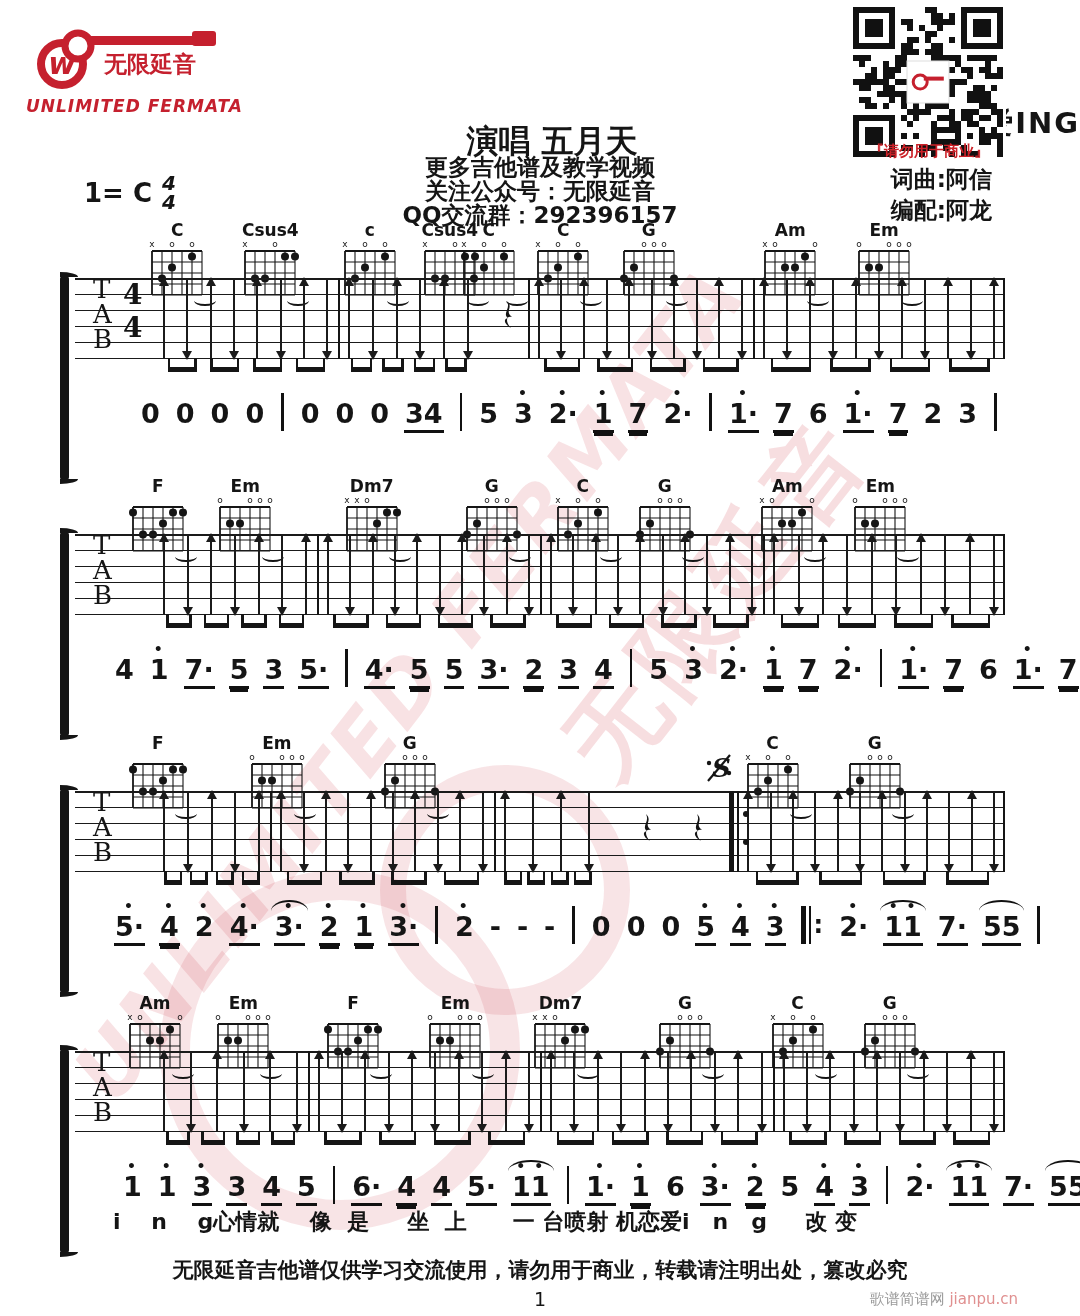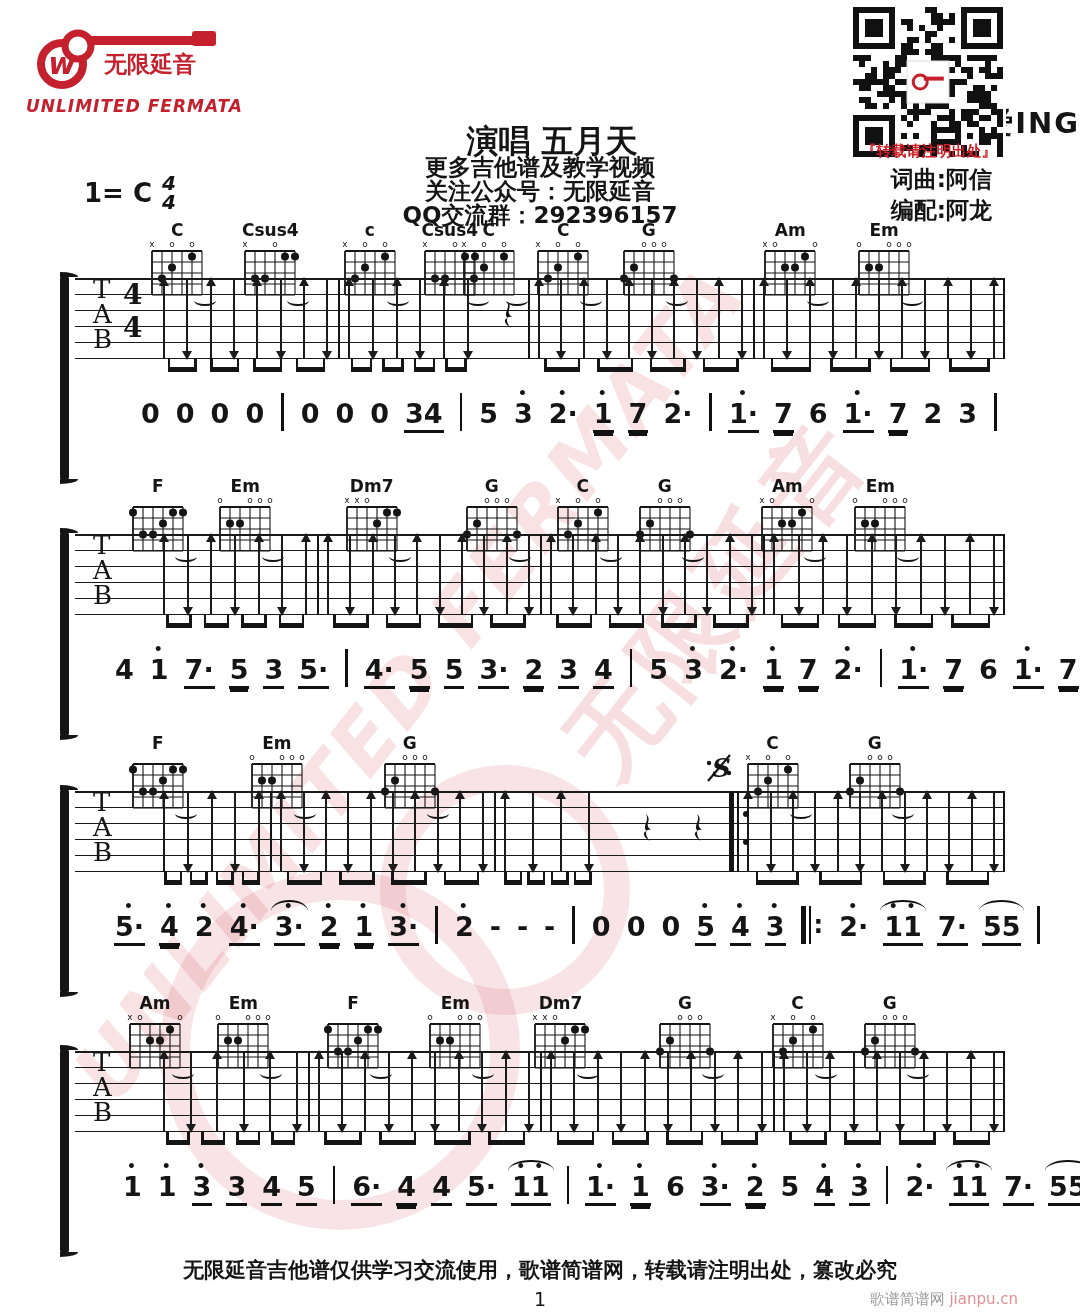--- a/index.html
+++ b/index.html
@@ -311,27 +311,27 @@
         <rect x="111" y="3" width="42" height="42" fill="#111"></rect>
         <rect x="117" y="9" width="30" height="30" fill="#fff"></rect>
         <rect x="123" y="15" width="18" height="18" fill="#111"></rect>
         <rect x="3" y="111" width="42" height="42" fill="#111"></rect>
         <rect x="9" y="117" width="30" height="30" fill="#fff"></rect>
         <rect x="15" y="123" width="18" height="18" fill="#111"></rect>
         <rect x="57" y="57" width="42" height="42" fill="#fff" stroke="#ddd"></rect>
         <circle cx="70.19999999999999" cy="78" r="7" fill="none" stroke="#c5202e" stroke-width="3"></circle>
         <rect x="73.80000000000001" y="72.6" width="20" height="4" fill="#c5202e"></rect>
       </svg></div>
-  <div class="qrcap">『转载请注明出处』</div>
+  <div class="qrcap">『请勿用于商业』</div>
   <div class="credits">
     <div>词曲:阿信</div>
     <div>编配:阿龙</div>
   </div>
 
-  <div class="disclaimer">无限延音吉他谱仅供学习交流使用，歌谱简谱网，转载请注明出处，篡改必究</div>
+  <div class="disclaimer">无限延音吉他谱仅供学习交流使用，请勿用于商业，转载请注明出处，篡改必究</div>
   <div class="pagenum">1</div>
   <div class="sitecredit">
     <span class="sn">歌谱简谱网</span>
     <span class="sd">jianpu.cn</span>
   </div>
 <div class="system" style="top: 222px;">
       <div class="brk"></div>
       <div class="chordrow">
         <div class="chord" style="left: 11%;">
           <div class="cname">C</div>
@@ -1331,14 +1331,15 @@
         <div class="beam" style="left: 481.925px; width: 37.145px;"></div>
         <div class="beam" style="left: 536.55px; width: 37.145px;"></div>
         <div class="beam" style="left: 591.175px; width: 37.145px;"></div>
         <div class="beam" style="left: 645.8px; width: 37.145px;"></div>
         <div class="beam" style="left: 714.425px; width: 37.145px;"></div>
         <div class="beam" style="left: 769.05px; width: 37.145px;"></div>
         <div class="beam" style="left: 823.675px; width: 37.145px;"></div>
         <div class="beam" style="left: 878.3px; width: 37.145px;"></div>
       </div>
       <div class="melody" style="padding-left: 40px;"><div class="tok">1<div class="dots">•</div></div><div class="tok">1<div class="dots">•</div></div><div class="tok u1">3<div class="dots">•</div></div><div class="tok u1">3</div><div class="tok u1">4</div><div class="tok u1">5</div><div class="tok-bar"></div><div class="tok u1">6·</div><div class="tok u2">4</div><div class="tok u1">4</div><div class="tok u1">5·</div><div class="tok u1">11<div class="dots">• •</div><div class="slur"></div></div><div class="tok-bar"></div><div class="tok u1">1·<div class="dots">•</div></div><div class="tok u2">1<div class="dots">•</div></div><div class="tok">6</div><div class="tok u1">3·<div class="dots">•</div></div><div class="tok u2">2<div class="dots">•</div></div><div class="tok">5</div><div class="tok u1">4<div class="dots">•</div></div><div class="tok u1">3<div class="dots">•</div></div><div class="tok-bar"></div><div class="tok">2·<div class="dots">•</div></div><div class="tok u1">11<div class="dots">• •</div><div class="slur"></div></div><div class="tok u1">7·</div><div class="tok u1">55<div class="slur"></div></div></div>
+      <div class="lyrics" style="padding-left: 38px;">i    n    g心情就    像  是     坐  上      一 台喷射 机恋爱i   n   g     改 变</div>
     </div>
   </div>
 
 </body></html>

